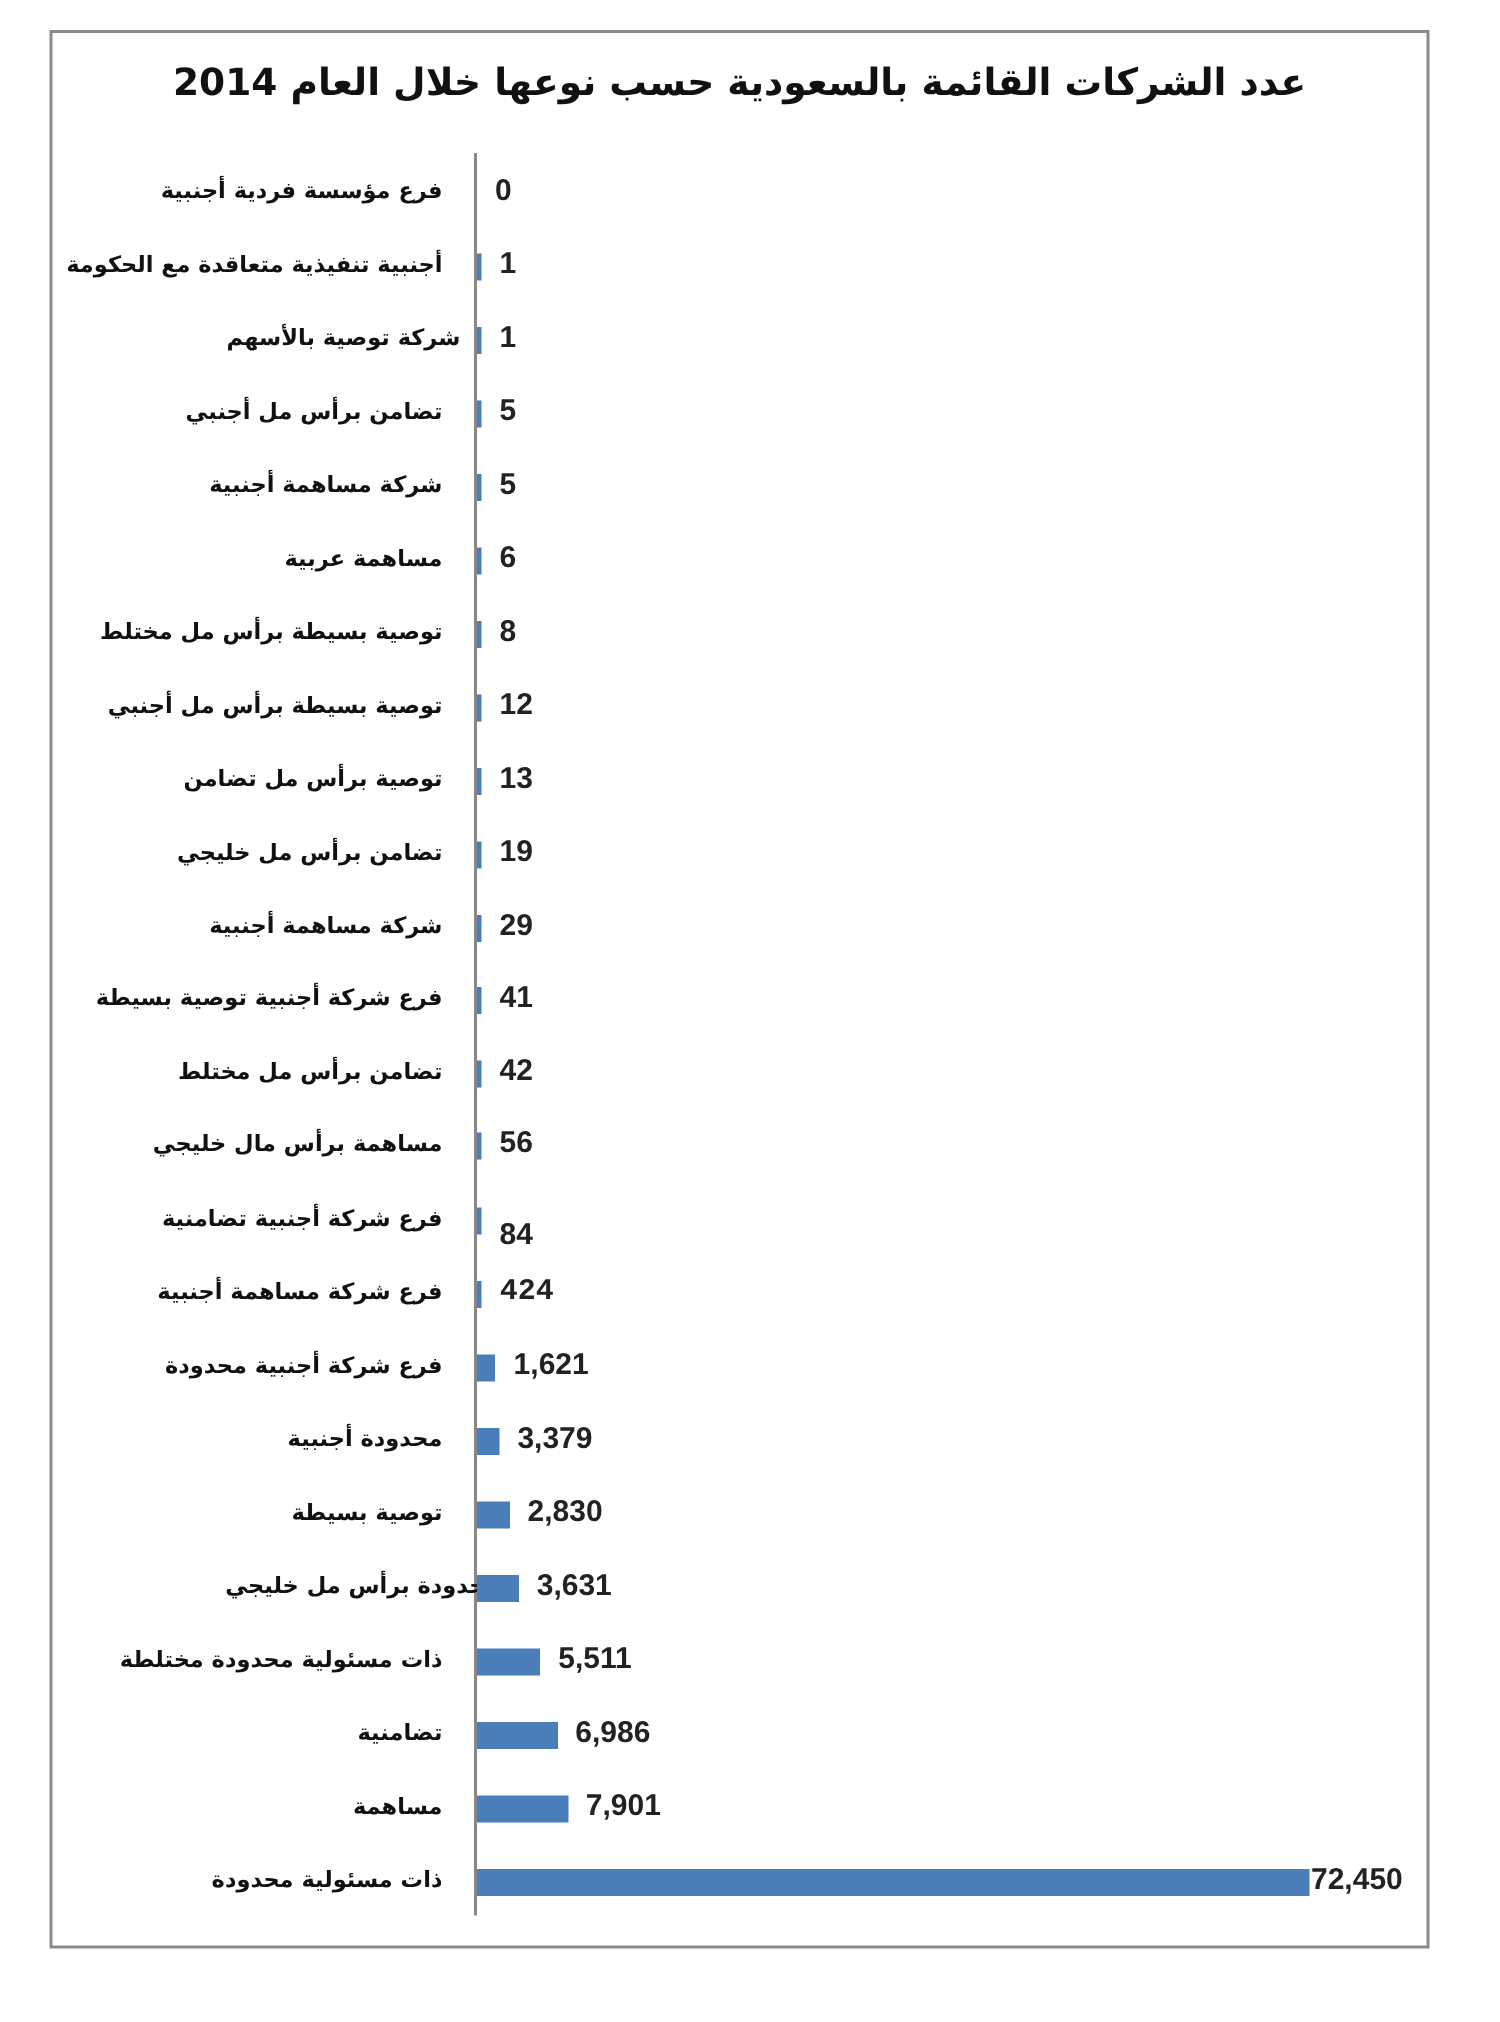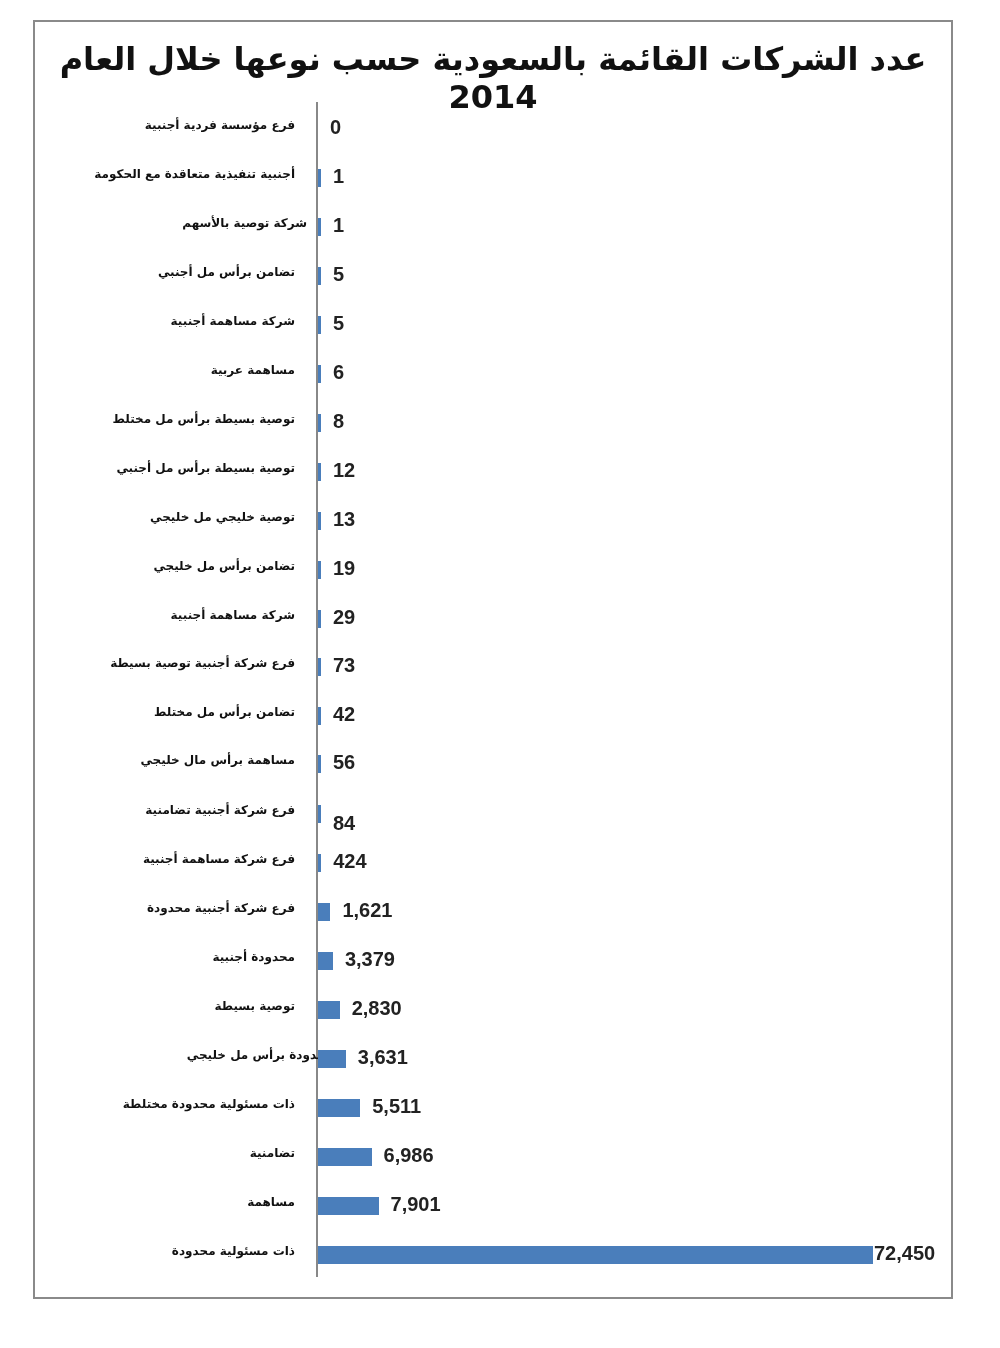--- a/index.html
+++ b/index.html
@@ -1,26 +1,26 @@
 <!DOCTYPE html>
 <html><head>
 <meta charset="utf-8">
 <style>
   html, body { margin: 0; padding: 0; background: #ffffff; }
   body { width: 1000px; height: 1348px; position: relative; overflow: hidden;
          font-family: "DejaVu Sans", sans-serif; }
   .frame { position: absolute; left: 33px; top: 20px; width: 916px; height: 1275px;
            border: 2px solid #8a8a8a; box-sizing: content-box; background: #fff; }
   .title { position: absolute; left: 0; right: 0; top: 18px; text-align: center;
-           font-family: "DejaVu Sans", sans-serif; font-weight: bold; font-size: 32px;
+           font-family: "DejaVu Sans", sans-serif; font-weight: bold; font-size: 25px;
            color: #111; direction: rtl; }
   .axis { position: absolute; left: 281px; top: 80px; width: 2px; height: 1175px; background: #888; }
   .row { position: absolute; left: 0; height: 40px; width: 916px; }
   .label { position: absolute; right: 656px; top: 8px; direction: rtl; text-align: right;
-           font-family: "DejaVu Sans", sans-serif; font-weight: bold; font-size: 12px;
+           font-family: "DejaVu Sans", sans-serif; font-weight: bold; font-size: 15px;
            color: #111; white-space: nowrap; }
   .bar { position: absolute; left: 283px; top: 10px; height: 18px; background: #4a7ebb; }
   .value { position: absolute; top: 6px; font-family: "Liberation Sans", sans-serif;
            font-weight: bold; font-size: 20px; color: #222; white-space: nowrap; }
 </style>
 </head>
 <body>
 
 <div class="frame">
   <div class="title">عدد الشركات القائمة بالسعودية حسب نوعها خلال العام 2014</div>
@@ -60,58 +60,58 @@
         <div class="label">توصية بسيطة برأس مل مختلط</div>
         <div class="bar" style="width: 3px; background: rgb(74, 126, 187);"></div>
         <div class="value" style="left: 298px;">8</div>
       </div>
       <div class="row" style="top: 430.65px;">
         <div class="label">توصية بسيطة برأس مل أجنبي</div>
         <div class="bar" style="width: 3px; background: rgb(74, 126, 187);"></div>
         <div class="value" style="left: 298px;">12</div>
       </div>
       <div class="row" style="top: 479.6px;">
-        <div class="label">توصية خليجي مل خليجي</div>
+        <div class="label">توصية برأس مل تضامن</div>
         <div class="bar" style="width: 3px; background: rgb(74, 126, 187);"></div>
         <div class="value" style="left: 298px;">13</div>
       </div>
       <div class="row" style="top: 528.55px;">
         <div class="label">تضامن برأس مل خليجي</div>
         <div class="bar" style="width: 3px; background: rgb(74, 126, 187);"></div>
         <div class="value" style="left: 298px;">19</div>
       </div>
       <div class="row" style="top: 577.5px;">
         <div class="label">شركة مساهمة أجنبية</div>
         <div class="bar" style="width: 3px; background: rgb(74, 126, 187);"></div>
         <div class="value" style="left: 298px;">29</div>
       </div>
       <div class="row" style="top: 626.45px;">
         <div class="label">فرع شركة أجنبية توصية بسيطة</div>
         <div class="bar" style="width: 3px; background: rgb(74, 126, 187);"></div>
-        <div class="value" style="left: 298px;">73</div>
+        <div class="value" style="left: 298px;">41</div>
       </div>
       <div class="row" style="top: 675.4px;">
         <div class="label">تضامن برأس مل مختلط</div>
         <div class="bar" style="width: 3px; background: rgb(74, 126, 187);"></div>
         <div class="value" style="left: 298px;">42</div>
       </div>
       <div class="row" style="top: 723px;">
         <div class="label">مساهمة برأس مال خليجي</div>
         <div class="bar" style="width: 3px; background: rgb(74, 126, 187);"></div>
         <div class="value" style="left: 298px;">56</div>
       </div>
       <div class="row" style="top: 773.3px;">
         <div class="label">فرع شركة أجنبية تضامنية</div>
         <div class="bar" style="width: 3px; background: rgb(74, 126, 187);"></div>
         <div class="value" style="left: 298px; margin-top: 11px;">84</div>
       </div>
       <div class="row" style="top: 822.25px;">
         <div class="label">فرع شركة مساهمة أجنبية</div>
         <div class="bar" style="width: 3.24803px; background: rgb(74, 126, 187);"></div>
-        <div class="value" style="left: 298.248px;">424</div>
+        <div class="value" style="left: 298.248px; font-family: Liberation Mono, monospace;">424</div>
       </div>
       <div class="row" style="top: 871.2px;">
         <div class="label">فرع شركة أجنبية محدودة</div>
         <div class="bar" style="width: 12.4176px; background: rgb(74, 126, 187);"></div>
         <div class="value" style="left: 307.418px;">1,621</div>
       </div>
       <div class="row" style="top: 920.15px;">
         <div class="label">محدودة أجنبية</div>
         <div class="bar" style="width: 14.9302px; background: rgb(74, 126, 187);"></div>
         <div class="value" style="left: 309.93px;">3,379</div>

